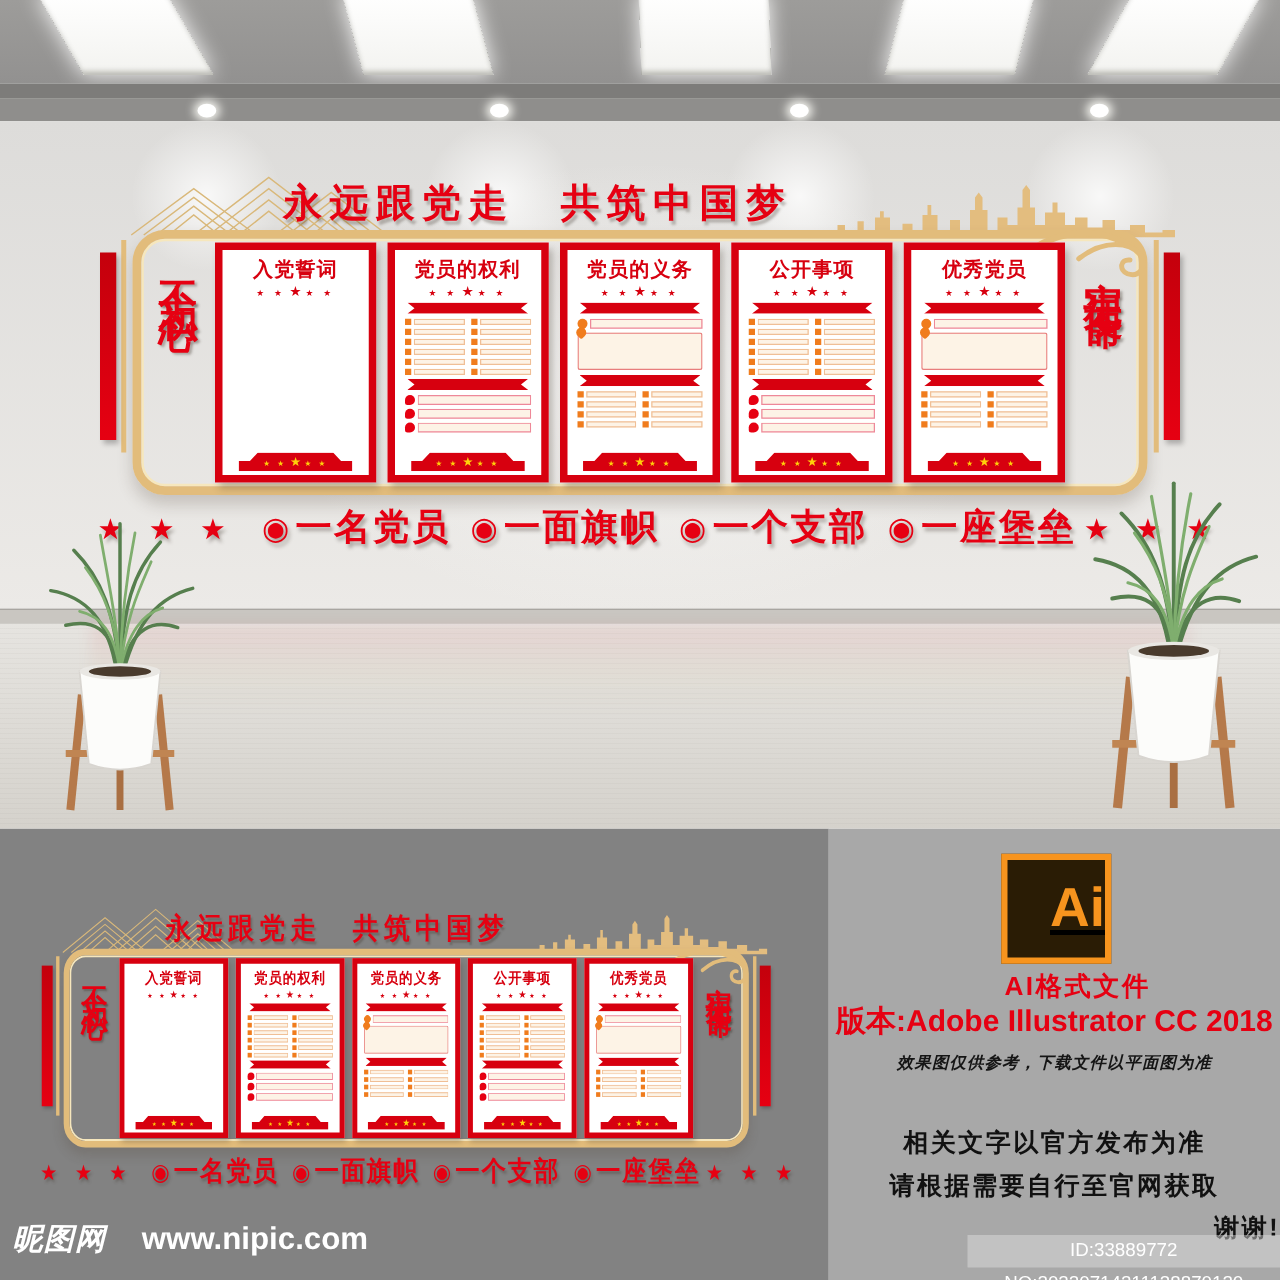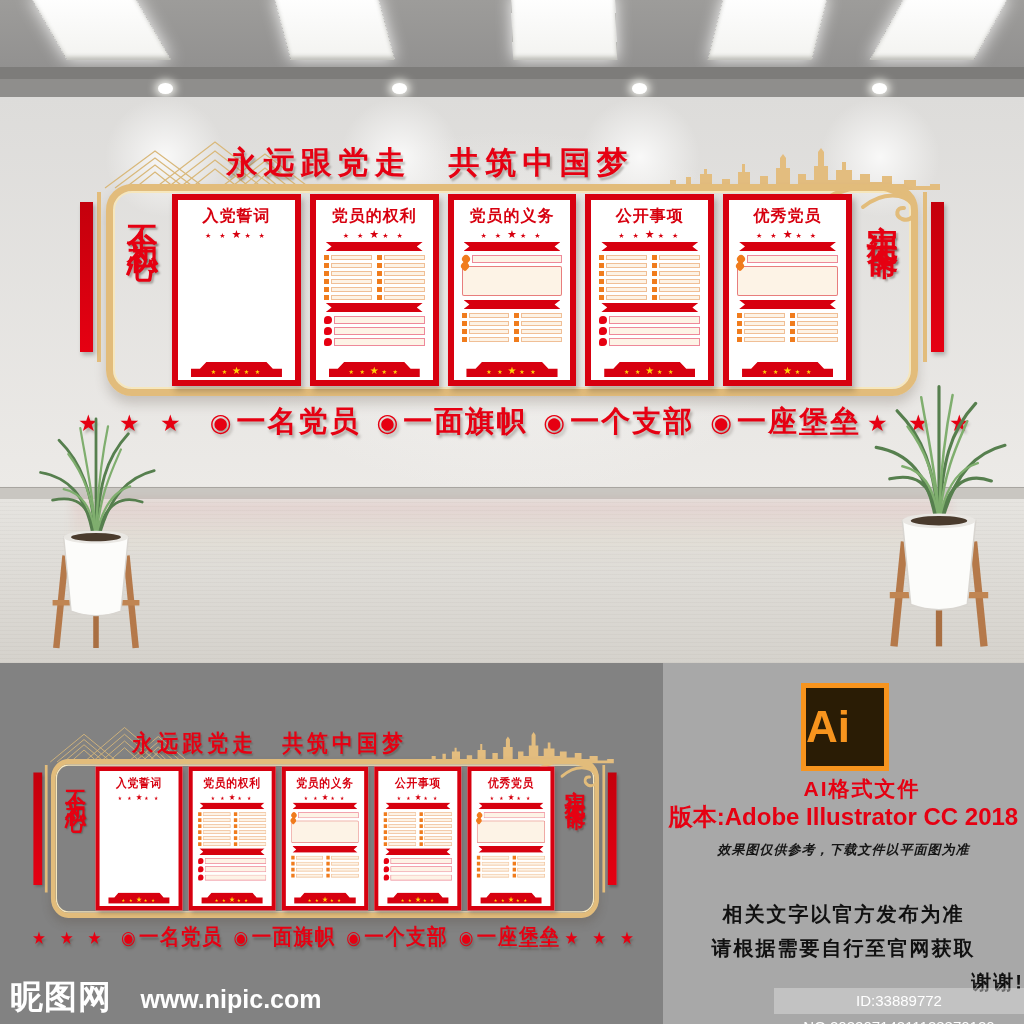--- a/index.html
+++ b/index.html
@@ -88,35 +88,35 @@
   .footer-stars .st-big{font-size:10px;}
   .slogan-row{position:absolute;left:0;right:0;top:262px;text-align:center;color:var(--red);
     font-weight:900;white-space:nowrap;text-shadow:2px 3px 3px rgba(60,50,40,.35);}
   .sg-stars{font-size:23px;letter-spacing:7px;margin:0 6px;}
   .sg-bullet{font-size:25px;margin:0 5px 0 16px;}
   .sg-item{font-size:29px;letter-spacing:2px;}
   
   #flat-zone{position:absolute;left:0;top:663px;width:663px;height:361px;background:var(--flat-bg);overflow:hidden;}
   #info-zone{position:absolute;left:663px;top:663px;width:361px;height:361px;background:var(--info-bg);overflow:hidden;}
   .ai-logo{position:absolute;left:138px;top:20px;width:78px;height:78px;background:var(--ai-bg);
-    border:5px solid var(--ai-orange);display:flex;align-items:center;justify-content:flex-start;}
+    border:5px solid var(--ai-orange);display:flex;align-items:center;justify-content:flex-end;text-decoration:underline;}
   .ai-logo span{color:var(--ai-orange);font-size:44px;font-weight:bold;font-family:"Liberation Sans",sans-serif;}
   .fmt{position:absolute;left:0;top:112px;width:366px;text-align:center;color:var(--red);
     font-size:21px;font-weight:900;letter-spacing:2px;padding-left:16px;}
   .ver{position:absolute;left:0;top:138px;width:361px;text-align:center;color:var(--red);
     font-size:24px;font-weight:900;}
   .note-italic{position:absolute;left:0;top:178px;width:361px;text-align:center;color:#151515;
     font-size:13px;font-weight:700;font-style:italic;letter-spacing:1px;}
   .note{position:absolute;left:0;width:361px;text-align:center;color:#111;font-size:20px;
     font-weight:900;letter-spacing:2px;}
   .note.n1{top:204px;} .note.n2{top:238px;} .note.n3{top:272px;} .note.thanks{top:306px;text-align:right;}
   .id-badge{position:absolute;right:0;top:325px;width:250px;height:26px;line-height:26px;
     background:rgba(226,226,226,.45);color:#fff;font-size:15px;text-align:center;}
   .watermark{position:absolute;left:10px;top:312px;color:#fff;}
-  .wm-name{font-size:33px;font-weight:900;letter-spacing:1px;}
+  .wm-name{font-size:24px;font-weight:900;letter-spacing:1px;font-style:italic;}
   .wm-url{font-size:25px;font-weight:700;margin-left:24px;}
 </style>
 </head>
 <body>
 
 <svg width="0" height="0" style="position:absolute">
   <defs>
     <g id="plant-def">
       <path d="M52,162 L42,262" stroke="#b5794a" stroke-width="7" fill="none"></path>
       <path d="M118,162 L128,262" stroke="#b5794a" stroke-width="7" fill="none"></path>

